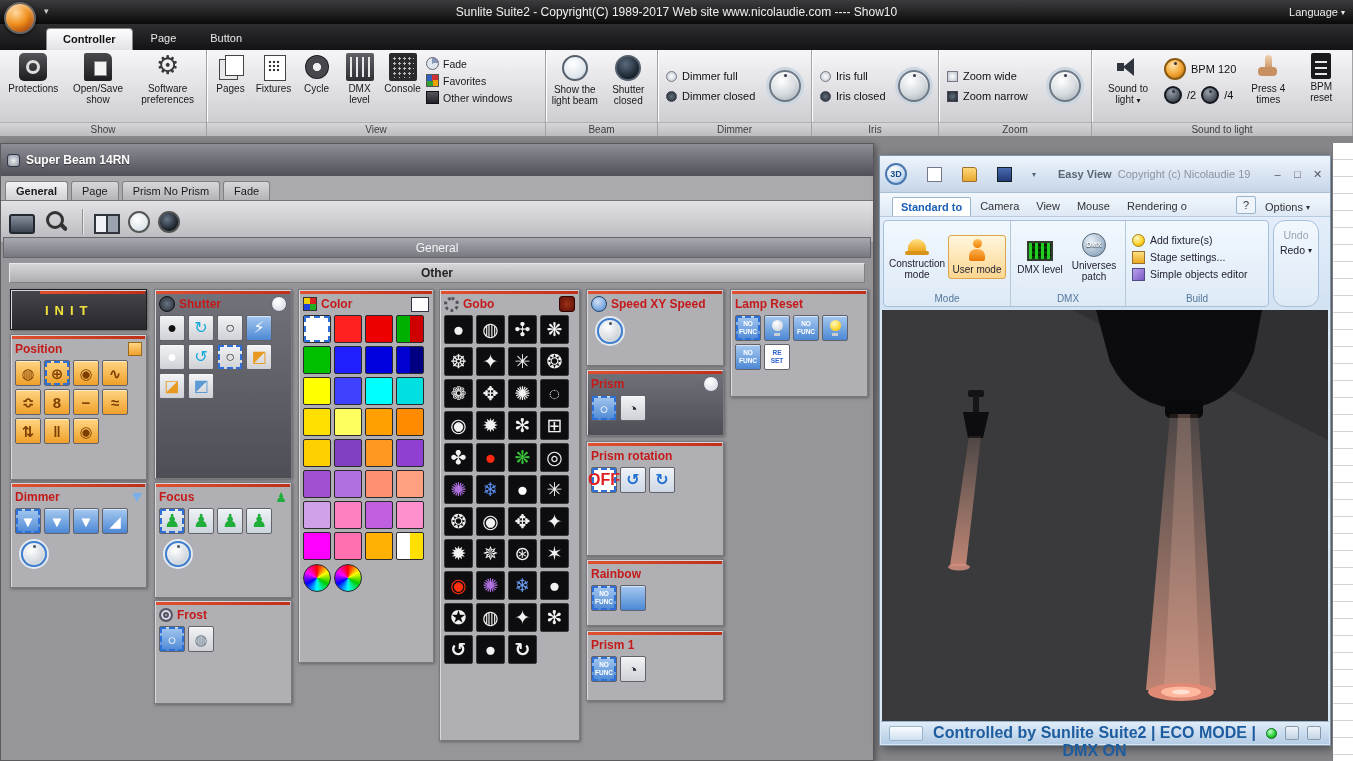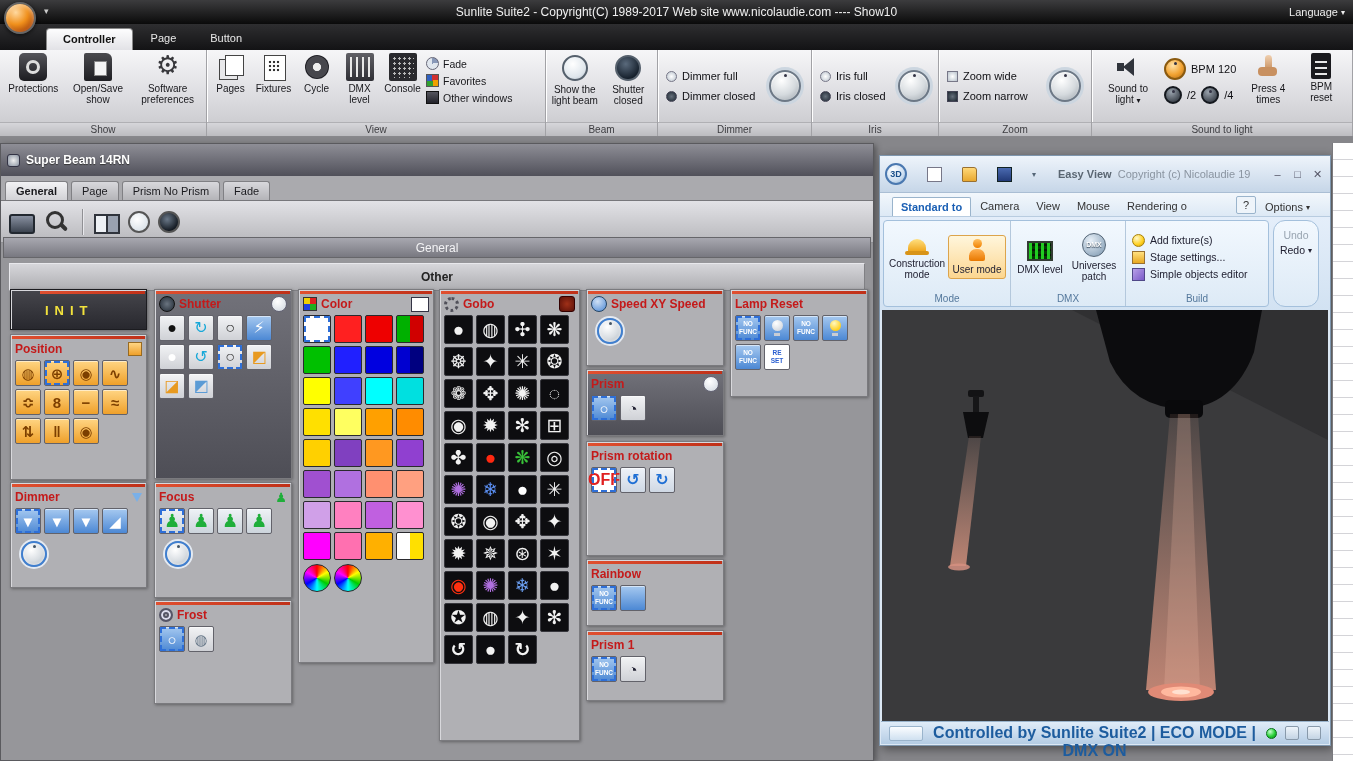--- a/index.html
+++ b/index.html
@@ -111,21 +111,21 @@
   .ic-magnifier::after{content:"";position:absolute;left:16px;top:17px;width:9px;height:4px;background:#333;transform:rotate(45deg);border-radius:2px;}
   .ic-splitview{width:26px;height:20px;margin-top:4px;border:2px solid #30343c;
     background:linear-gradient(90deg,#eef1f5 46%,#30343c 46% 54%,#9aa2b0 54%);}
   .tb-circle{width:22px;height:22px;border-radius:50%;border:2px solid #555;}
   .tb-circle.lightc{background:radial-gradient(circle at 40% 35%,#fff,#dde4ea 70%);}
   .tb-circle.darkc{background:radial-gradient(circle at 40% 35%,#6a7888,#10161e 75%);}
   .sb-section{position:absolute;left:2px;right:2px;top:93px;height:21px;border:1px solid #66666a;
     background:linear-gradient(#a8a8b0,#787880);color:#f4f4f6;font-size:12px;
     display:flex;align-items:center;justify-content:center;}
   .sb-content{position:absolute;left:1px;right:1px;top:117px;bottom:1px;background:#96969a;}
-  .other-bar{position:absolute;left:7px;right:7px;top:2px;height:28px;
+  .other-bar{position:absolute;left:7px;right:7px;top:2px;height:20px;
     background:linear-gradient(#d6d6da,#aeaeb2);border:1px solid;border-color:#e8e8ec #808084 #808084 #e8e8ec;
     display:flex;align-items:center;justify-content:center;font-size:12px;font-weight:bold;color:#222;}
 
   
   .panel{position:absolute;background:#b0b0b4;border:1px solid #7a7a7e;
     box-shadow:inset 1px 1px 0 #d8d8dc,1px 1px 3px rgba(0,0,0,.35);}
   .panel.darkp{background:linear-gradient(#72727a,#4e4e56);}
   .panel.initp{background:linear-gradient(#46464c,#28282e);border-color:#1c1c20;padding-left:28px;}
   .p-accent{height:3px;margin:1px;background:linear-gradient(90deg,#e05030,#c03018);}
   .p-title{display:flex;align-items:center;gap:4px;padding:1px 4px;height:18px;

